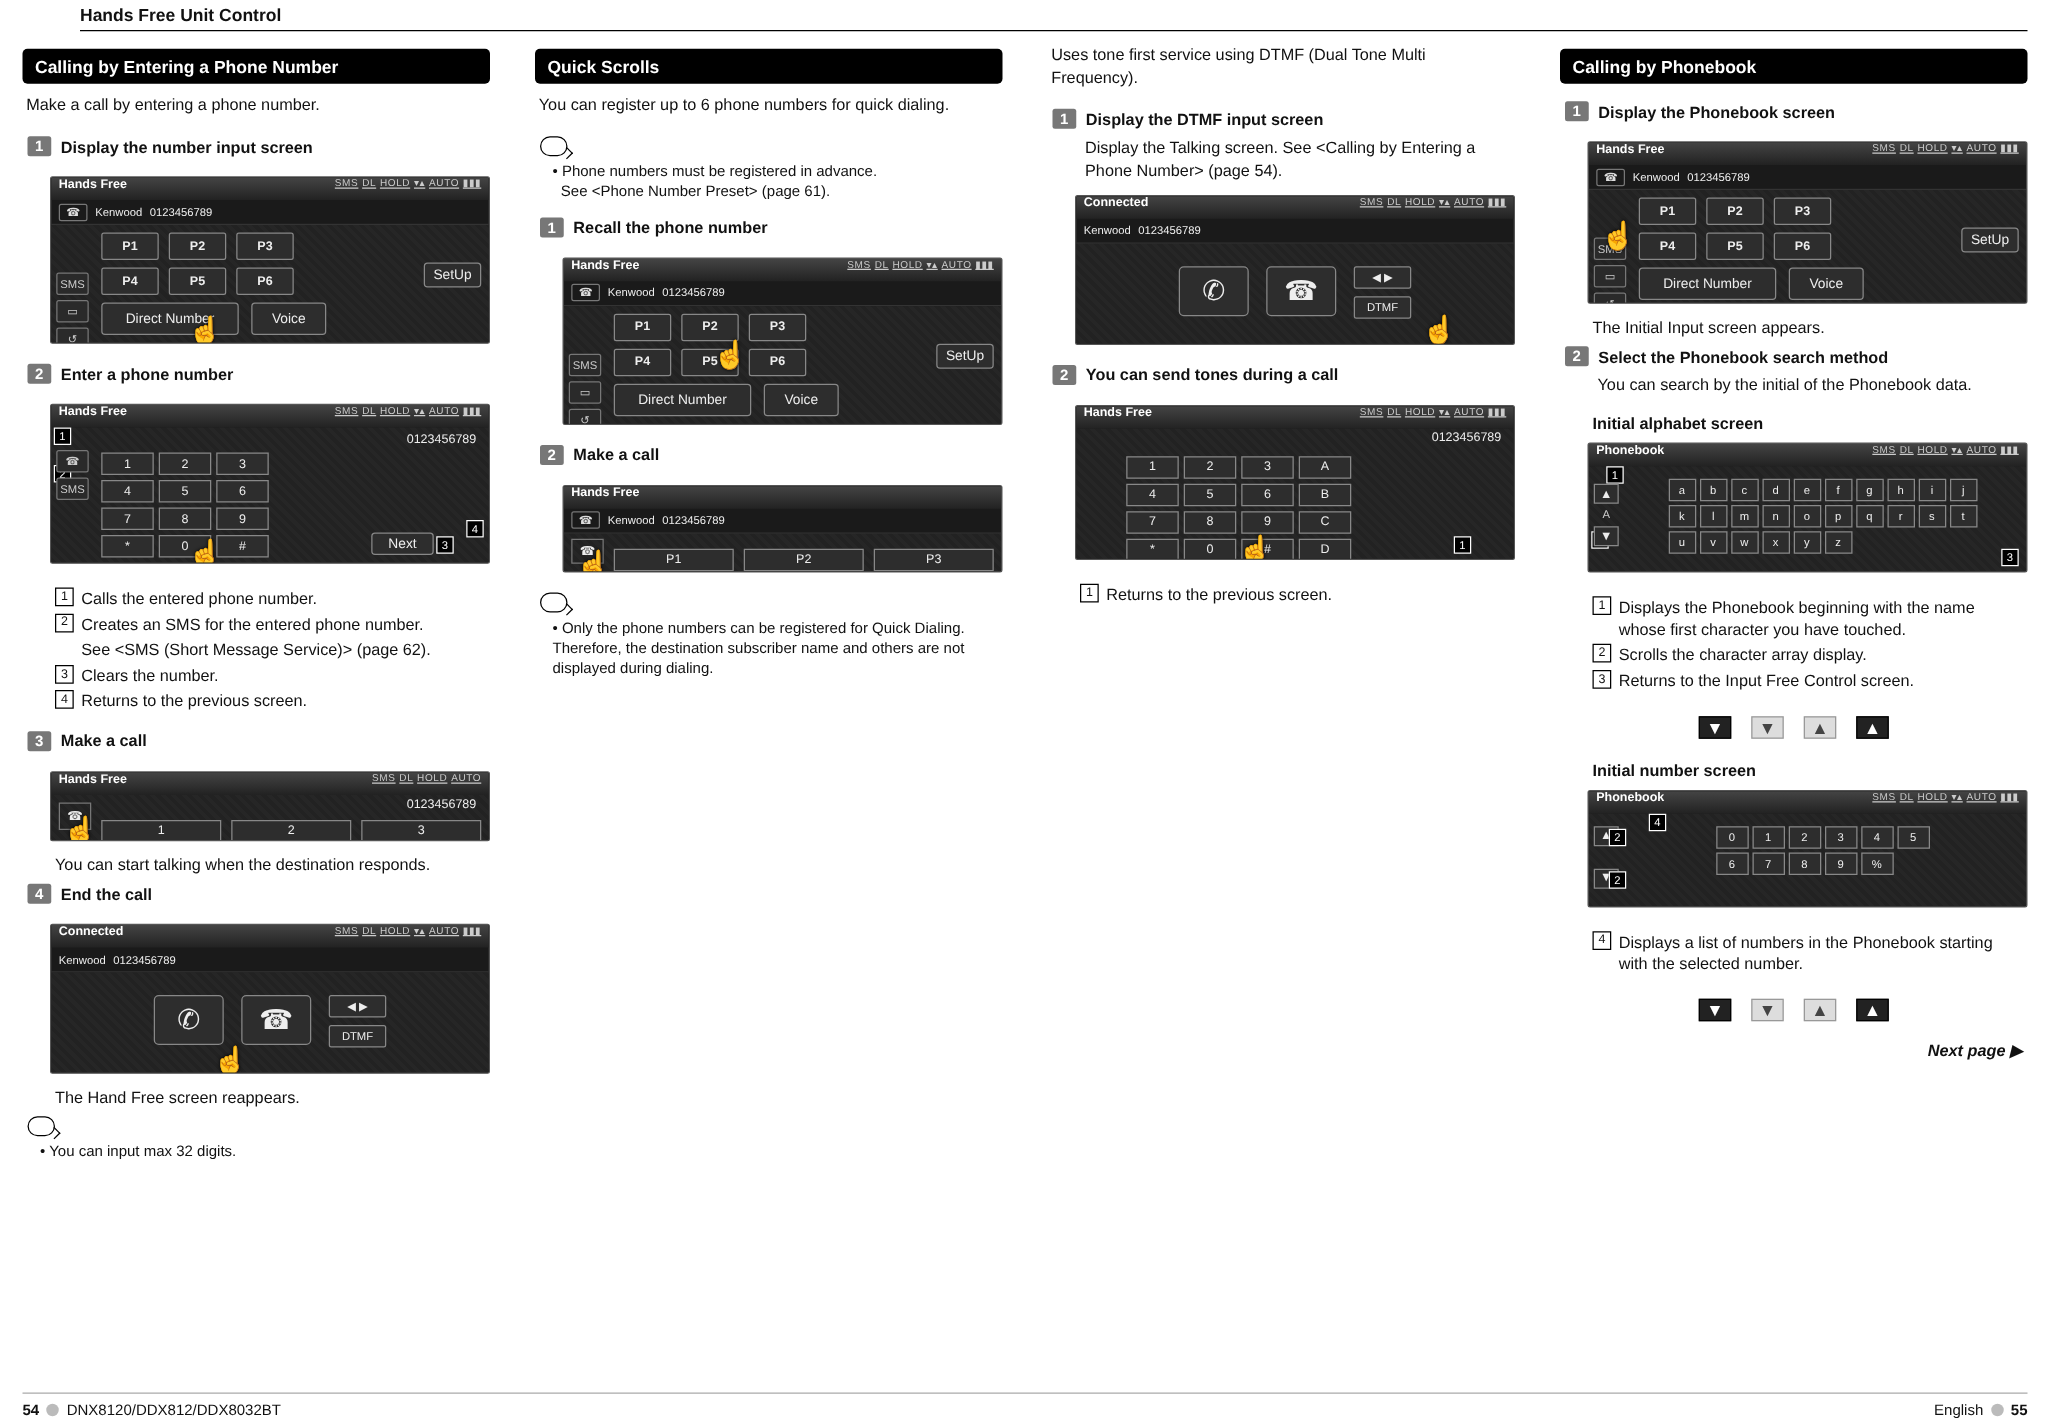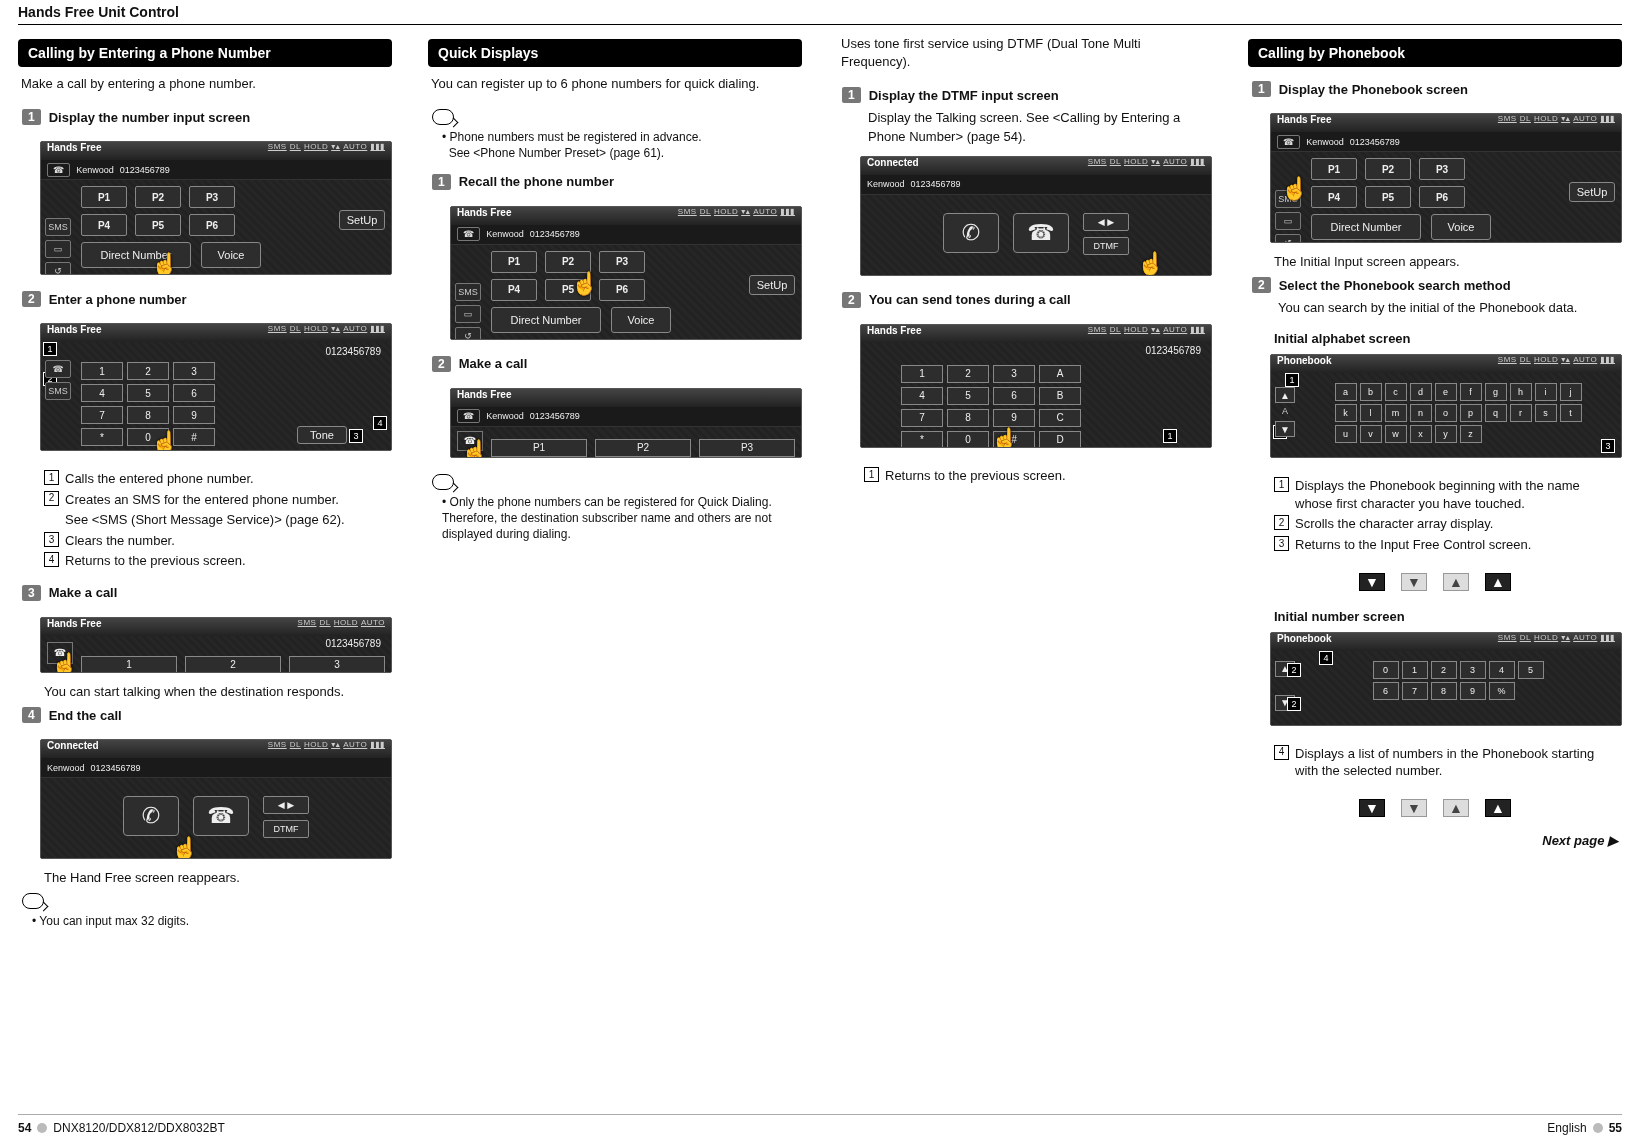--- a/index.html
+++ b/index.html
@@ -1,18 +1,18 @@
 <!DOCTYPE html>
 <html><head>
 <meta charset="utf-8">
 <style>
   * { box-sizing: border-box; margin: 0; padding: 0; }
   html, body { width: 1640px; height: 1141px; font-family: Arial, Helvetica, sans-serif; font-size: 13px; color: #111; background: #fff; }
   .page { display: flex; flex-direction: column; width: 1640px; height: 1141px; padding: 4px 18px 6px 18px; }
-  .page-header { font-weight: bold; font-size: 14px; border-bottom: 1px solid #000; padding-bottom: 4px; margin-bottom: 10px; }
+  .page-header { font-weight: bold; font-size: 14px; border-bottom: 1px solid #000; padding-bottom: 4px; margin-bottom: 10px; margin-left: 46px; }
   .cols { flex: 1; display: flex; gap: 36px; }
   .col { flex: 1; display: flex; flex-direction: column; }
   .section-title { background: #000; color: #fff; font-weight: bold; padding: 6px 10px; border-radius: 4px; margin: 4px 0 8px 0; font-size: 14px; }
   .intro { margin: 0 4px 10px 3px; line-height: 1.4; }
   .step { margin: 0 4px 6px 4px; }
   .step-head { display: flex; align-items: center; gap: 8px; font-weight: bold; margin: 6px 0; }
   .step-num { background: #777; color: #fff; font-size: 12px; padding: 1px 6px; border-radius: 2px; min-width: 18px; text-align: center; }
   .step-body { margin-left: 26px; line-height: 1.4; }
   .legend { margin: 6px 4px; }
   .legend-row { display: flex; gap: 6px; margin: 3px 0 3px 22px; line-height: 1.35; }
@@ -154,21 +154,21 @@
             <div class="key">4</div>
               <div class="key">5</div>
               <div class="key">6</div>
             <div class="key">7</div>
               <div class="key">8</div>
               <div class="key">9</div>
             <div class="key">*</div>
               <div class="key">0</div>
               <div class="key">#</div>
           </div>
-          <div class="big-btn" style="position:absolute; right:44px; bottom:6px; width:50px; height:18px;">Tone</div>
+          <div class="big-btn" style="position:absolute; right:44px; bottom:6px; width:50px; height:18px;">Next</div>
           <div class="callout-sq" style="right:28px; bottom:7px;">3</div>
           <div class="callout-sq" style="right:4px; bottom:20px;">4</div>
           <div class="callout-hand" style="left:110px; bottom:-6px;">☝</div>
         </div>
       </div>
 
       <div class="legend">
         <div class="legend-row">
             <span class="sq">1</span>
             <span>Calls the entered phone number.</span>
@@ -241,21 +241,21 @@
           </div>
           <div class="callout-hand" style="left:130px; bottom:-4px;">☝</div>
         </div>
       </div>
       <div class="step-body">The Hand Free screen reappears.</div>
       <span class="note-icon"></span>
       <div class="note">• <span>You can input max 32 digits.</span></div>
     </div>
 
     <div class="col">
-      <div class="section-title">Quick Displays</div>
+      <div class="section-title">Quick Scrolls</div>
       <div class="intro">You can register up to 6 phone numbers for quick dialing.</div>
       <span class="note-icon"></span>
       <div class="note">• <span>Phone numbers must be registered in advance.</span><br>&nbsp;&nbsp;<span>See &lt;Phone Number Preset&gt; (page 61).</span></div>
 
       <div class="step">
         <div class="step-head">
           <span class="step-num">1</span>
           <span>Recall the phone number</span>
         </div>
       </div>

